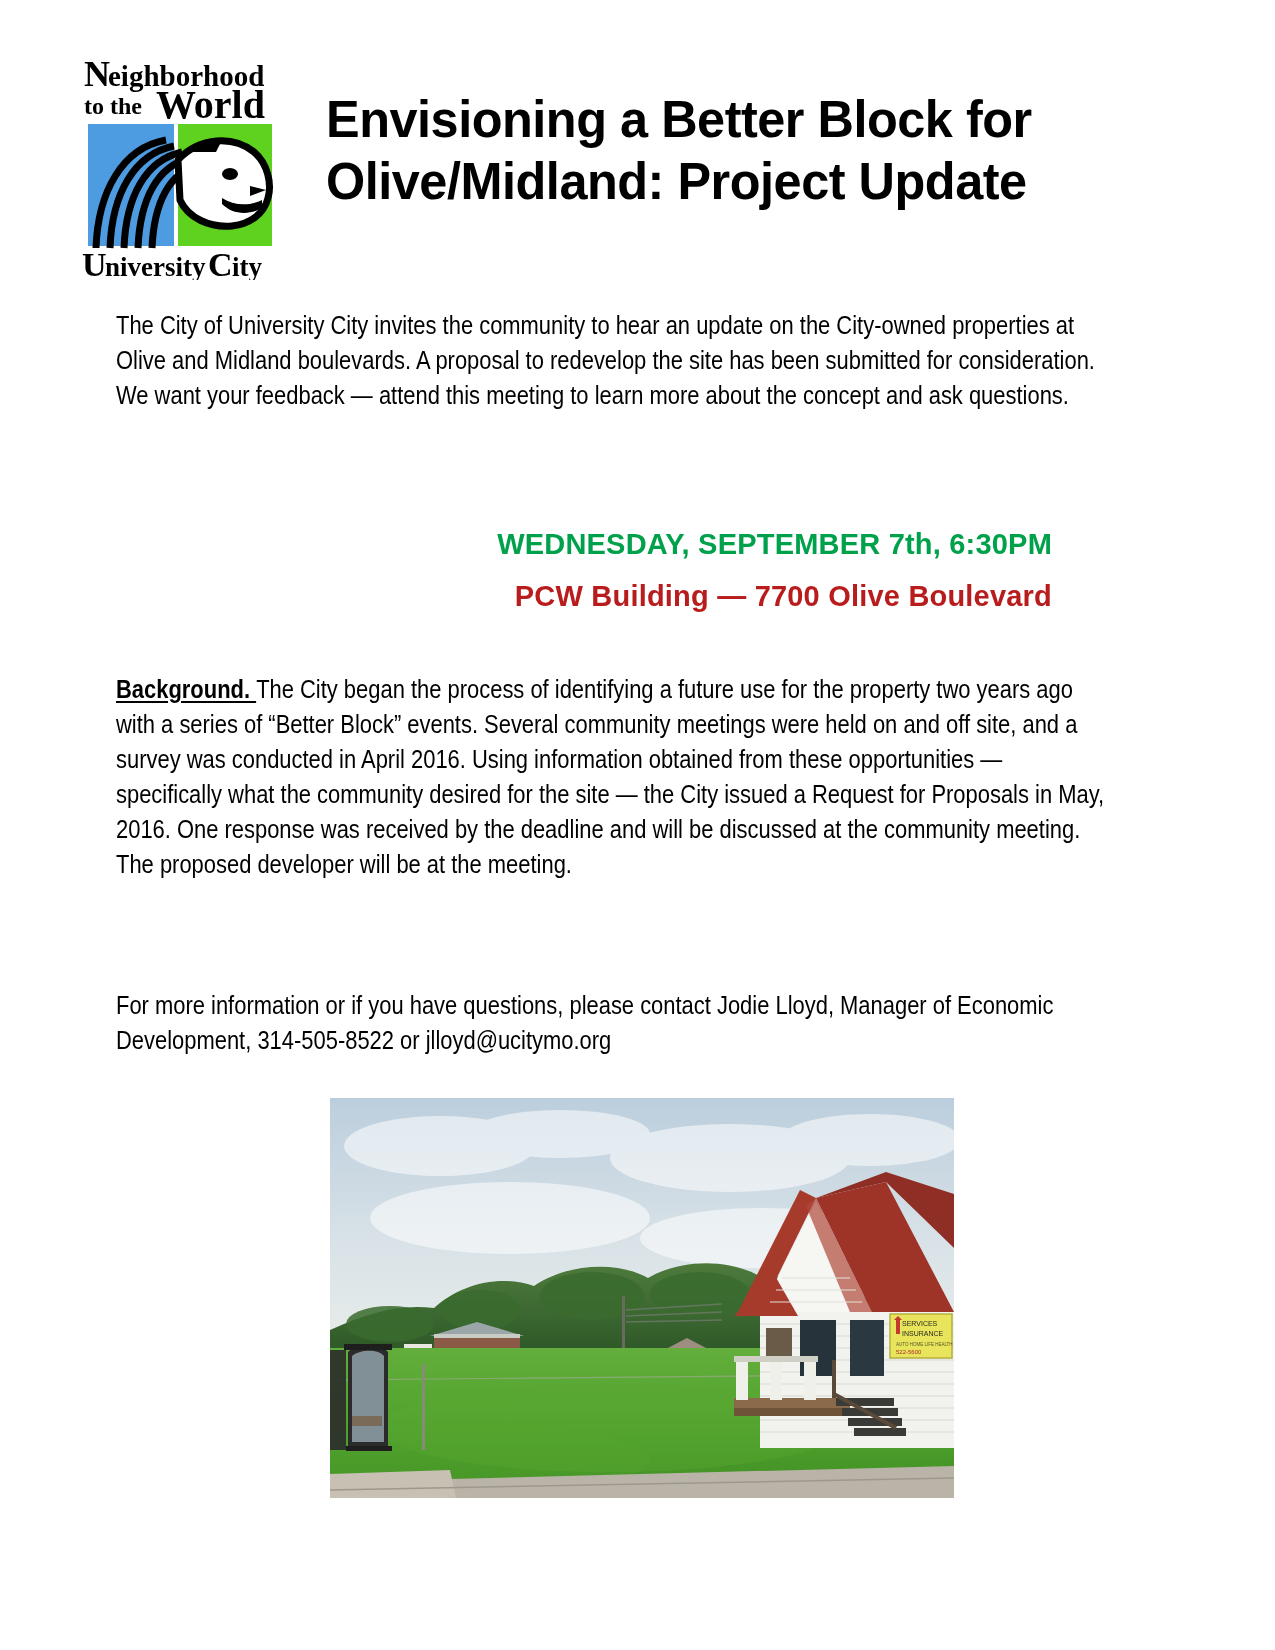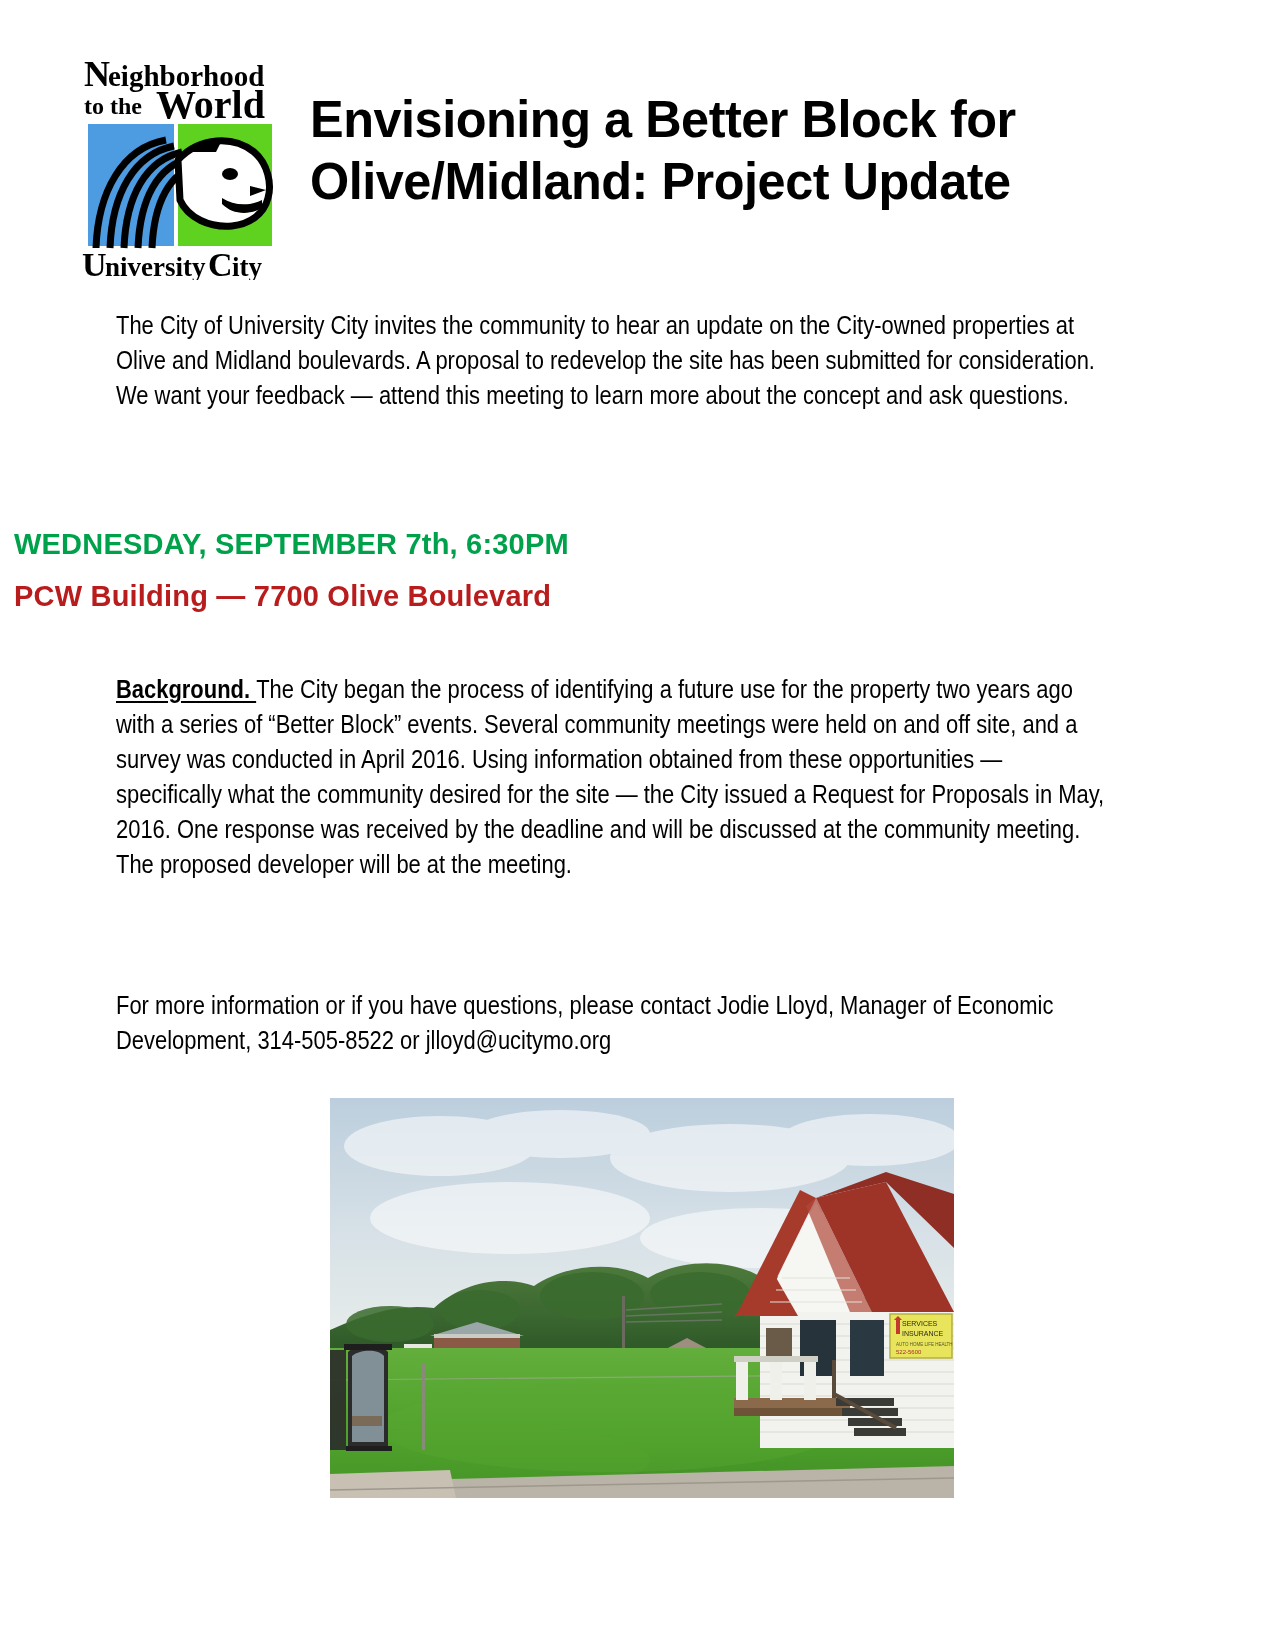--- a/index.html
+++ b/index.html
@@ -30,21 +30,21 @@
   }
   .logo {
     position: absolute;
     left: 82px; top: 52px;
     width: 196px; height: 228px;
   }
   .logo svg { display: block; }
 
   .title-block {
     position: absolute;
-    left: 310px; top: 88px;
+    left: 326px; top: 88px;
     width: 790px;
   }
   .title-line {
     font-family: "Liberation Sans Narrow", "Liberation Sans", sans-serif;
     font-weight: bold;
     font-size: 52px;
     line-height: 62px;
     letter-spacing: -0.5px;
     color: #000;
     white-space: nowrap;
@@ -65,22 +65,21 @@
     position: absolute;
     left: 116px; top: 308px;
     width: 1160px;
   }
 
   
   .event {
     position: absolute;
     left: 0; top: 518px;
     width: 1052px;
-    text-align: left;
-    padding-left: 14px;
+    text-align: right;
   }
   .event-line {
     font-family: "Liberation Sans Narrow", "Liberation Sans", sans-serif;
     font-weight: bold;
     font-size: 29px;
     line-height: 52px;
     letter-spacing: 0.2px;
   }
 
   

